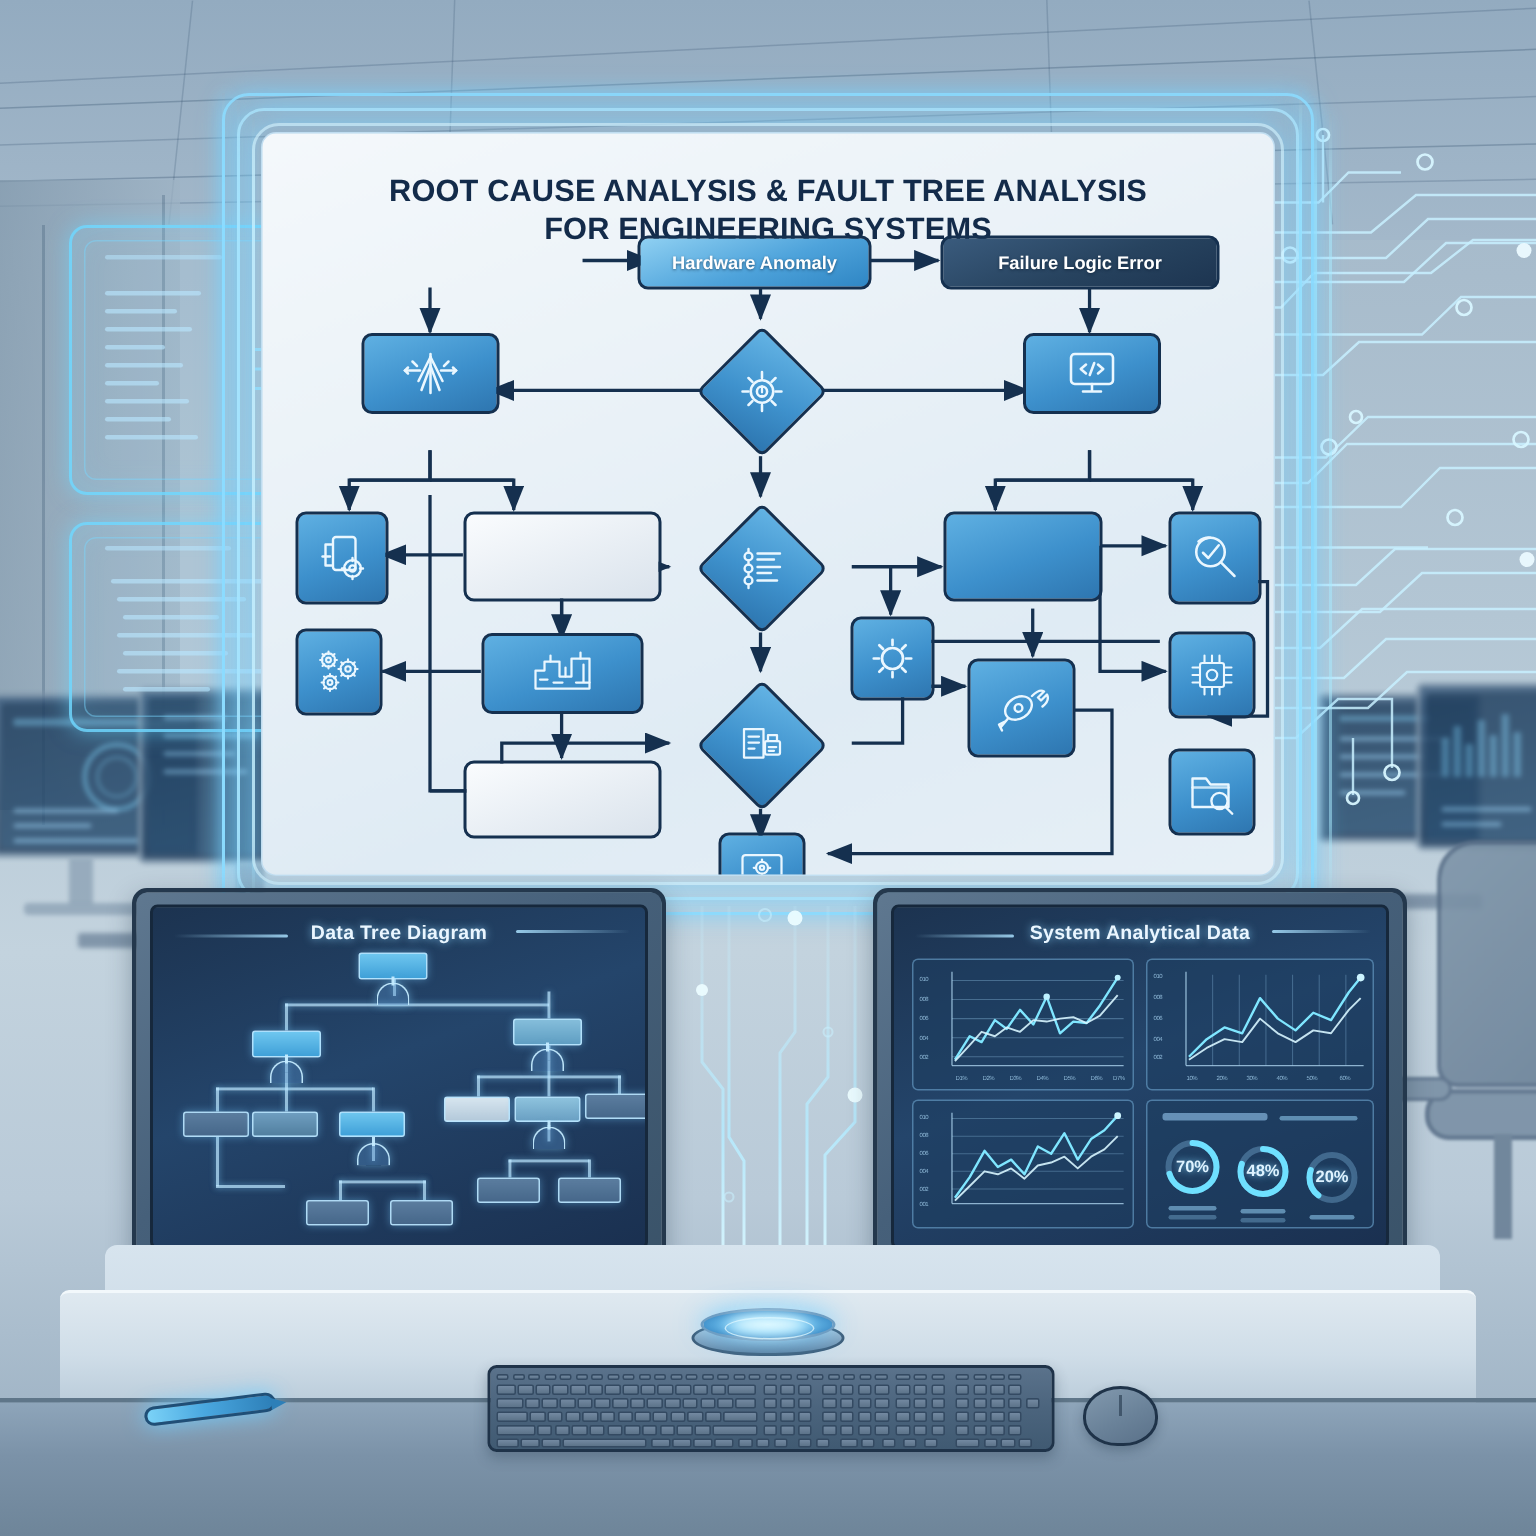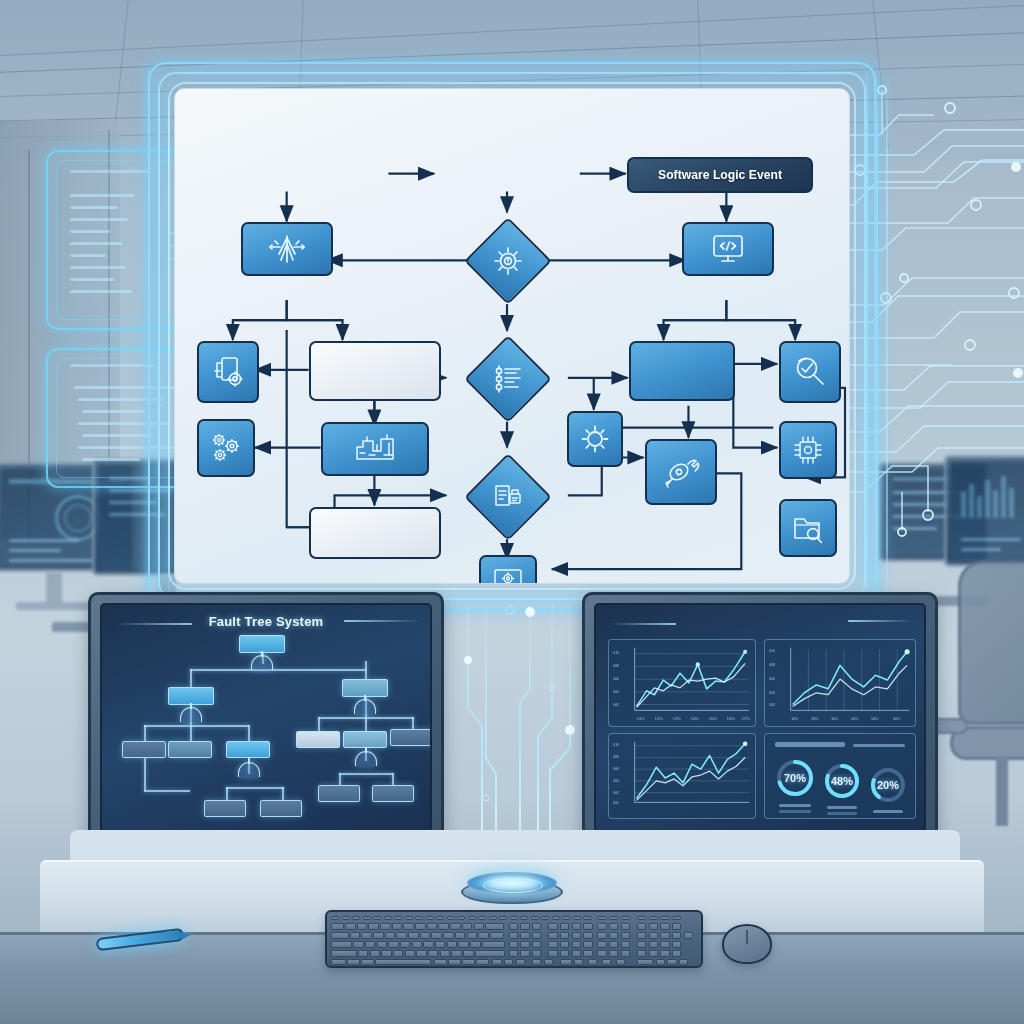--- a/index.html
+++ b/index.html
@@ -523,20 +523,24 @@
     <div class="neon-v" style="left:886px; top:76px; height:536px; opacity:.6;"></div>
   </div>
 
   <div class="holo-stage">
     <div class="holo-ring1"></div>
     <div class="holo-ring2"></div>
     <div class="holo-ring3"></div>
 
     <div class="diagram-board">
 
+      <div class="board-title">
+        <div>ROOT CAUSE ANALYSIS &amp; FAULT TREE ANALYSIS</div>
+        <div>FOR ENGINEERING SYSTEMS</div>
+      </div>
 
       <div class="edges">
         <svg viewBox="0 0 676 496" preserveAspectRatio="none">
           <defs>
             <marker id="ah" markerWidth="9" markerHeight="9" refX="7.4" refY="3.2" orient="auto" markerUnits="strokeWidth">
               <path d="M0 0 L8 3.2 L0 6.4 z" fill="#15304f"></path>
             </marker>
           </defs>
           <g stroke="#15304f" stroke-width="2.2" fill="none" marker-end="url(#ah)">
 
@@ -596,22 +600,25 @@
           </g>
           <g stroke="#15304f" stroke-width="2.2" fill="none">
             <path d="M112 212 L112 232"></path>
             <path d="M553 212 L553 232"></path>
             <path d="M58 232 L168 232"></path>
             <path d="M490 232 L622 232"></path>
           </g>
         </svg>
       </div>
 
+      <div class="dnode bright" style="left:250px; top:68px; width:156px; height:36px;">
+        <span class="dlabel">Hardware Anomaly</span>
+      </div>
       <div class="dnode dark" style="left:452px; top:68px; width:186px; height:36px;">
-        <span class="dlabel">Software Logic Event</span>
+        <span class="dlabel">Failure Logic Error</span>
       </div>
 
       <div class="dnode blue" style="left:66px; top:133px; width:92px; height:54px;">
         <span class="dicon">
           <svg width="40" height="34" viewBox="0 0 40 34" fill="none" stroke="#eaf7ff" stroke-width="1.7" stroke-linecap="round">
             <path d="M20 4 L20 30"></path>
             <path d="M20 6 L12 22"></path>
               <path d="M20 6 L28 22"></path>
             <path d="M20 12 L14 28"></path>
               <path d="M20 12 L26 28"></path>
@@ -820,21 +827,21 @@
         <circle cx="56" cy="200" r="3"></circle>
         <circle cx="122" cy="90" r="3"></circle>
       </g>
     </svg>
   </div>
 
   <div class="monitor" style="left:88px; top:592px; width:356px; height:252px;">
     <div class="mon-frame"></div>
     <div class="mon-screen" style="left:12px; top:11px; width:332px; height:230px;">
 
-      <div class="scr-title" style="top:9px; font-size:13px;">Fault Tree System</div>
+      <div class="scr-title" style="top:9px; font-size:13px;">Data Tree Diagram</div>
       <div class="title-rule" style="left:14px; top:18px; width:76px;"></div>
       <div class="title-rule" style="left:242px; top:15px; width:76px; transform:scaleX(-1);"></div>
 
       <div style="position:absolute; inset:0;">
 
         <div class="ft-link" style="left:160px; top:47px; width:1.5px; height:12px;"></div>
         <div class="ft-link" style="left:88px; top:64px; width:176px; height:1.5px;"></div>
         <div class="ft-link" style="left:88px; top:64px; width:1.5px; height:18px;"></div>
         <div class="ft-link" style="left:263px; top:56px; width:1.5px; height:18px;"></div>
         <div class="ft-link" style="left:88px; top:99px; width:1.5px; height:11px;"></div>
@@ -882,20 +889,21 @@
       </div>
     </div>
     <div class="mon-neck" style="left:150px; top:244px; width:54px; height:34px;"></div>
     <div class="mon-base" style="left:92px; top:272px; width:172px; height:20px;"></div>
   </div>
 
   <div class="monitor" style="left:582px; top:592px; width:356px; height:252px;">
     <div class="mon-frame"></div>
     <div class="mon-screen" style="left:12px; top:11px; width:332px; height:230px;">
 
+      <div class="scr-title" style="top:9px; font-size:13px;">System Analytical Data</div>
       <div class="title-rule" style="left:14px; top:18px; width:66px;"></div>
       <div class="title-rule" style="left:252px; top:15px; width:66px; transform:scaleX(-1);"></div>
 
       <div class="an-card" style="left:12px; top:34px; width:148px; height:88px;">
         <svg viewBox="0 0 148 88" preserveAspectRatio="none">
           <g stroke="rgba(150,200,235,.35)" stroke-width=".7">
             <line x1="26" y1="14" x2="142" y2="14"></line>
             <line x1="26" y1="27" x2="142" y2="27"></line>
             <line x1="26" y1="40" x2="142" y2="40"></line>
             <line x1="26" y1="53" x2="142" y2="53"></line>

